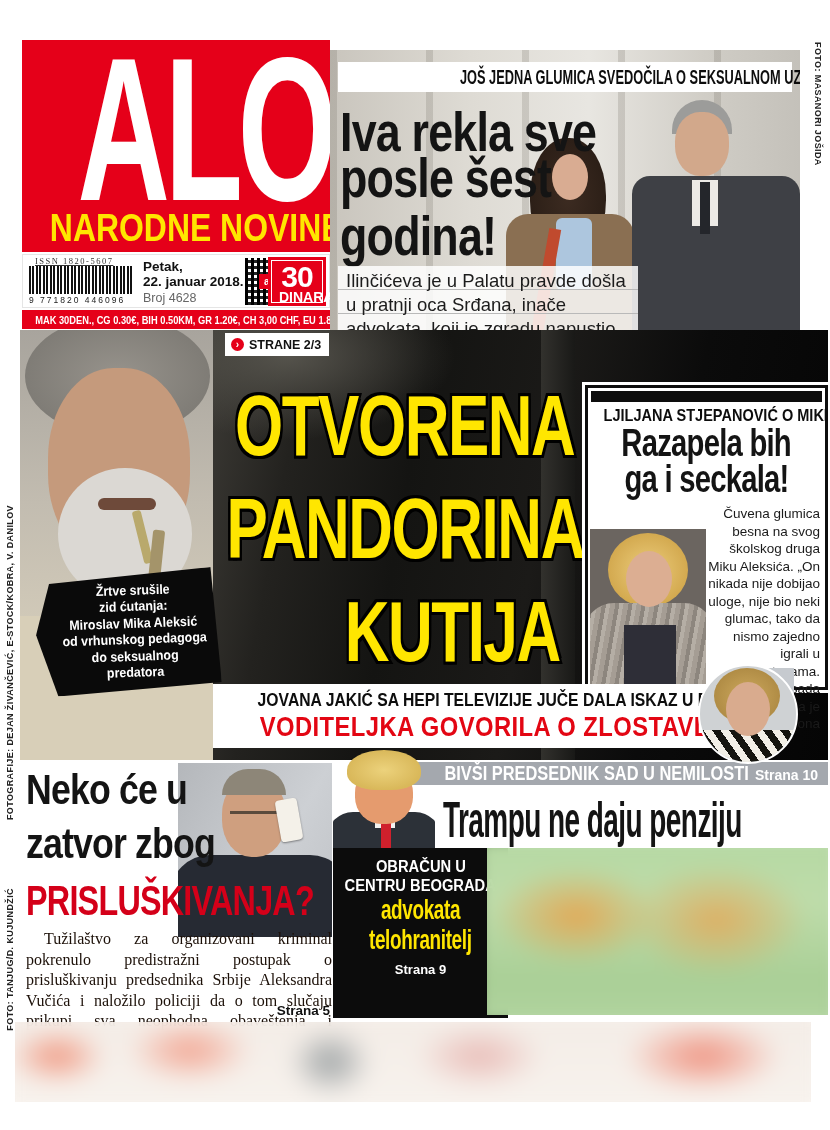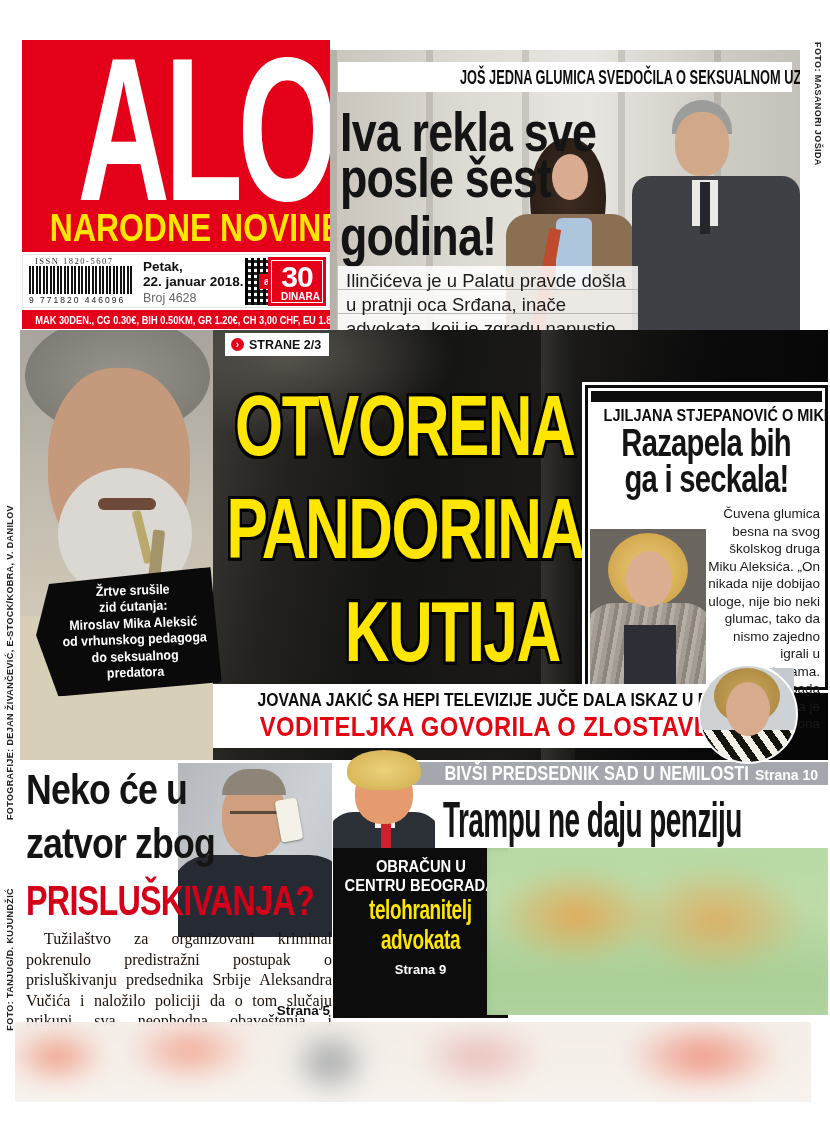--- a/index.html
+++ b/index.html
@@ -9,37 +9,37 @@
   .cx{display:inline-block;white-space:nowrap;}
 
   
   .masthead{left:22px;top:40px;width:308px;height:212px;background:#e50019;overflow:visible;}
   .alo{position:absolute;left:0;top:-12px;width:100%;text-align:center;color:#fff;font-weight:900;
        font-size:200px;line-height:200px;letter-spacing:-8px;transform:scale(0.64,1.02);transform-origin:center top;}
   .tagline{position:absolute;left:0;bottom:4px;width:100%;text-align:center;color:#ffe600;font-weight:900;
        font-size:38px;line-height:40px;}
   .tagline .cx{transform:scaleX(0.84);}
   .infobar{left:22px;top:254px;width:308px;height:54px;background:#fff;border:1px solid #e5e5e5;box-sizing:border-box;}
-  .issn{position:absolute;left:12px;top:1px;font-family:"Liberation Serif",serif;font-size:8.5px;letter-spacing:1.5px;color:#333;}
+  .issn{position:absolute;left:12px;top:1px;font-family:"Liberation Serif",serif;font-size:8.5px;letter-spacing:1.5px;color:#333;text-decoration:underline;}
   .barcode{position:absolute;left:6px;top:11px;width:104px;height:28px;
        background:repeating-linear-gradient(90deg,#111 0 1.5px,#fff 1.5px 3px,#111 3px 4.5px,#fff 4.5px 7px);}
   .bdigits{position:absolute;left:6px;top:40px;width:104px;font-size:8.5px;letter-spacing:2px;color:#222;}
   .daybox{position:absolute;left:120px;top:4px;line-height:15px;}
   .day,.date{font-weight:700;font-size:13.5px;color:#111;}
   .issue{font-size:12.5px;color:#666;margin-top:2px;}
   .qr{position:absolute;left:222px;top:3px;width:47px;height:47px;background:
       repeating-linear-gradient(0deg,rgba(0,0,0,.85) 0 3px,transparent 3px 6px),
       repeating-linear-gradient(90deg,#000 0 3px,#fff 3px 6px);outline:2px solid #fff;}
   .qrbadge{position:absolute;left:14px;top:16px;width:19px;height:15px;background:#e50019;color:#fff;
       font-weight:900;font-size:10px;text-align:center;line-height:15px;}
   .pricebox{position:absolute;right:3px;top:2px;width:58px;height:49px;background:#e50019;box-sizing:border-box;
       border:2px solid #e50019;}
   .pricein{position:absolute;inset:1px;border:1.5px solid #fff;text-align:center;color:#fff;}
   .pval{font-weight:900;font-size:30px;line-height:30px;margin-top:1px;letter-spacing:-1px;}
-  .punit{font-weight:700;font-size:10px;line-height:10px;margin-left:7px;}
+  .punit{font-weight:700;font-size:14px;line-height:10px;margin-left:7px;}
   .pricestrip{left:22px;top:310px;width:308px;height:19px;background:#e50019;color:#fff;text-align:center;}
   .pricestrip .cx{font-weight:700;font-size:10px;line-height:19px;transform:scaleX(0.93);}
 
   
   .topphoto{left:330px;top:50px;width:470px;height:340px;overflow:hidden;
       background:linear-gradient(90deg,#c9c5bd 0%,#dedbd4 30%,#e8e6e1 55%,#d0cdc6 80%,#c4c1ba 100%);}
   .topphoto .win{position:absolute;inset:0;background:repeating-linear-gradient(90deg,rgba(110,105,95,.22) 0 7px,transparent 7px 96px);}
   .w-hair{left:200px;top:88px;width:76px;height:120px;background:radial-gradient(closest-side,#3c2b21,#2c1f17);border-radius:48%;}
   .w-face{left:222px;top:104px;width:36px;height:46px;background:#d9ac92;border-radius:50%;}
   .w-coat{left:176px;top:164px;width:128px;height:176px;background:#8a6f52;border-radius:22px 22px 0 0;}
@@ -307,22 +307,22 @@
   <div class="abs tr-collar"></div>
   <div class="abs tr-tie"></div>
   <div class="abs tr-face"></div>
   <div class="abs tr-hair"></div>
 </div>
 <div class="abs trumphead"><span class="cx">Trampu ne daju penziju</span></div>
 
 <div class="abs shootbox">
   <div class="shootk"><span class="cx">OBRAČUN U</span></div>
   <div class="shootk"><span class="cx">CENTRU BEOGRADA</span></div>
+  <div class="shooth"><span class="cx">advokata</span></div>
   <div class="shooth"><span class="cx">telohranitelj</span></div>
-  <div class="shooth"><span class="cx">advokata</span></div>
   <div class="shootref">Strana 9</div>
 </div>
 
 <div class="abs adgreen">
     <div class="blur"></div>
   </div>
 <div class="abs adbottom">
     <div class="blur"></div>
   </div>
 

